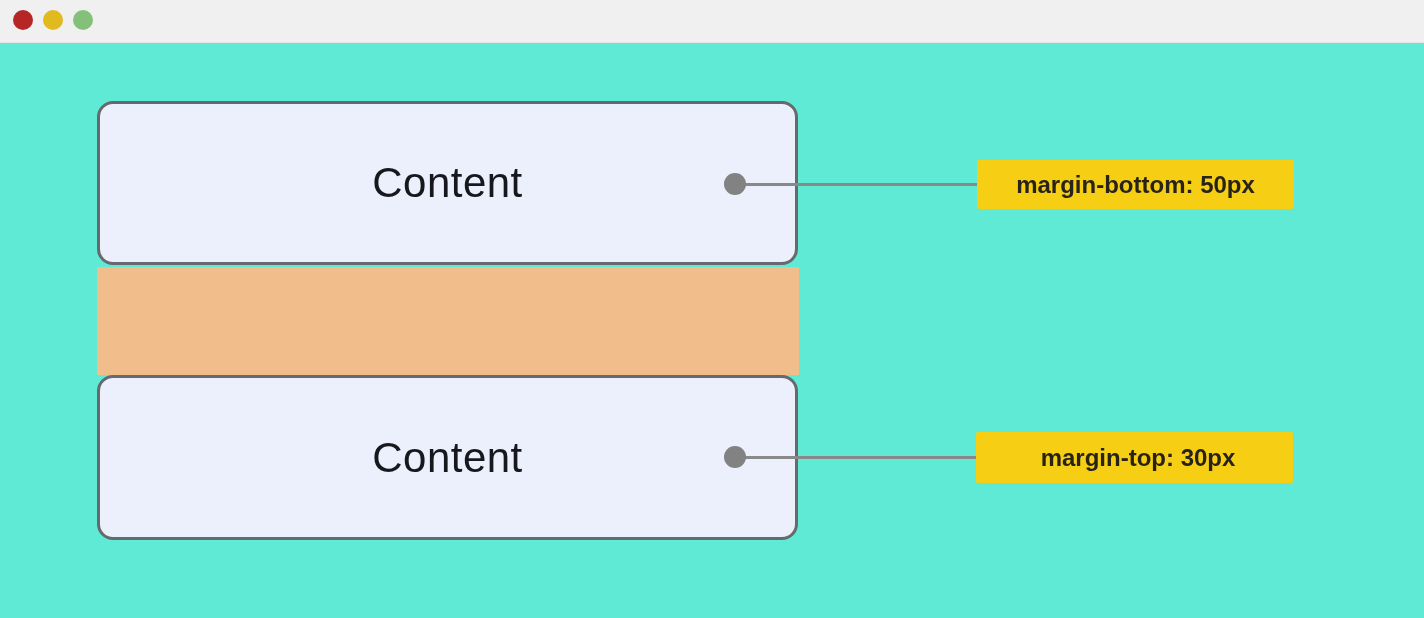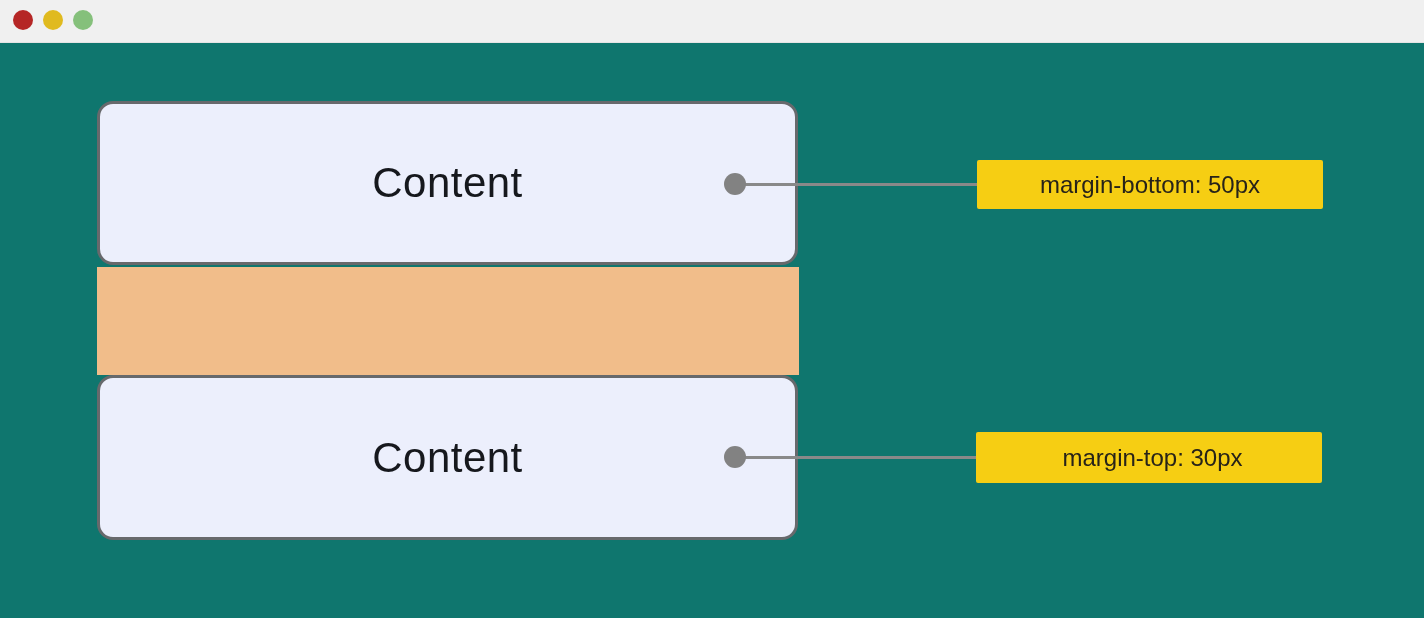--- a/index.html
+++ b/index.html
@@ -6,21 +6,21 @@
   html, body { width: 1424px; height: 618px; }
   body {
     font-family: "Liberation Sans", sans-serif;
     background: #fafafa;
     overflow: hidden;
   }
   .stage {
     position: relative;
     width: 1424px;
     height: 618px;
-    background: #0f766e;
+    background: #5eead4;
   }
   
   .titlebar {
     position: absolute;
     left: 0; top: 0;
     width: 1424px; height: 43px;
     background: #f0f0f0;
     border-bottom: 1px solid #e4e4e4;
   }
   .traffic-light {
@@ -79,28 +79,28 @@
     border-radius: 50%;
     background: #828282;
     z-index: 4;
   }
   .connector-dot.top    { left: 724px; top: 173px; }
   .connector-dot.bottom { left: 724px; top: 446px; }
 
   
   .callout-pill {
     position: absolute;
-    width: 346px;
+    width: 317px;
     background: #f6ce13;
     border-radius: 2px;
     display: flex;
     align-items: center;
     justify-content: center;
     font-size: 24px;
-    font-weight: 400;
+    font-weight: 700;
     color: #272319;
     z-index: 5;
   }
   .callout-pill.top    { left: 977px; top: 160px; height: 49px; }
   .callout-pill.bottom { left: 976px; top: 432px; height: 51px; padding-left: 7px; }
 
   
   .note-strip {
     position: absolute;
     left: 927px; top: 222px;

